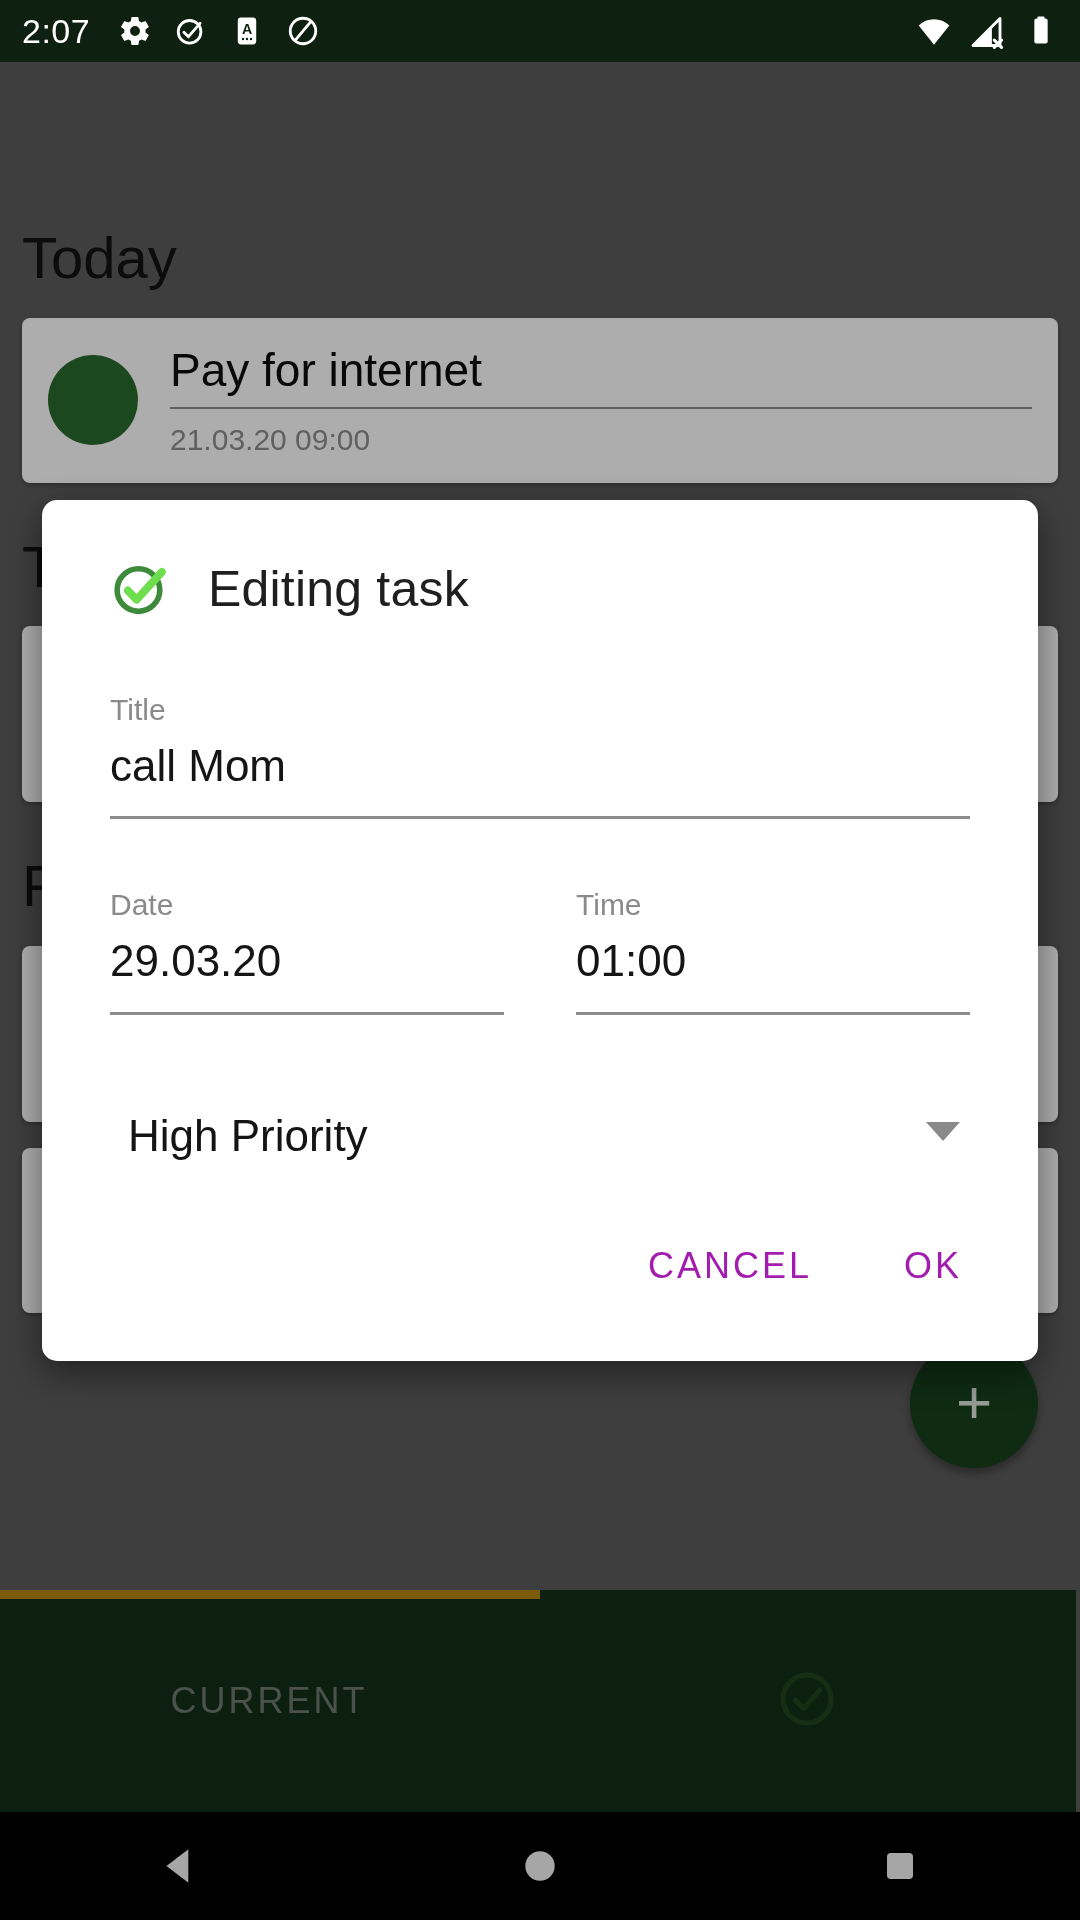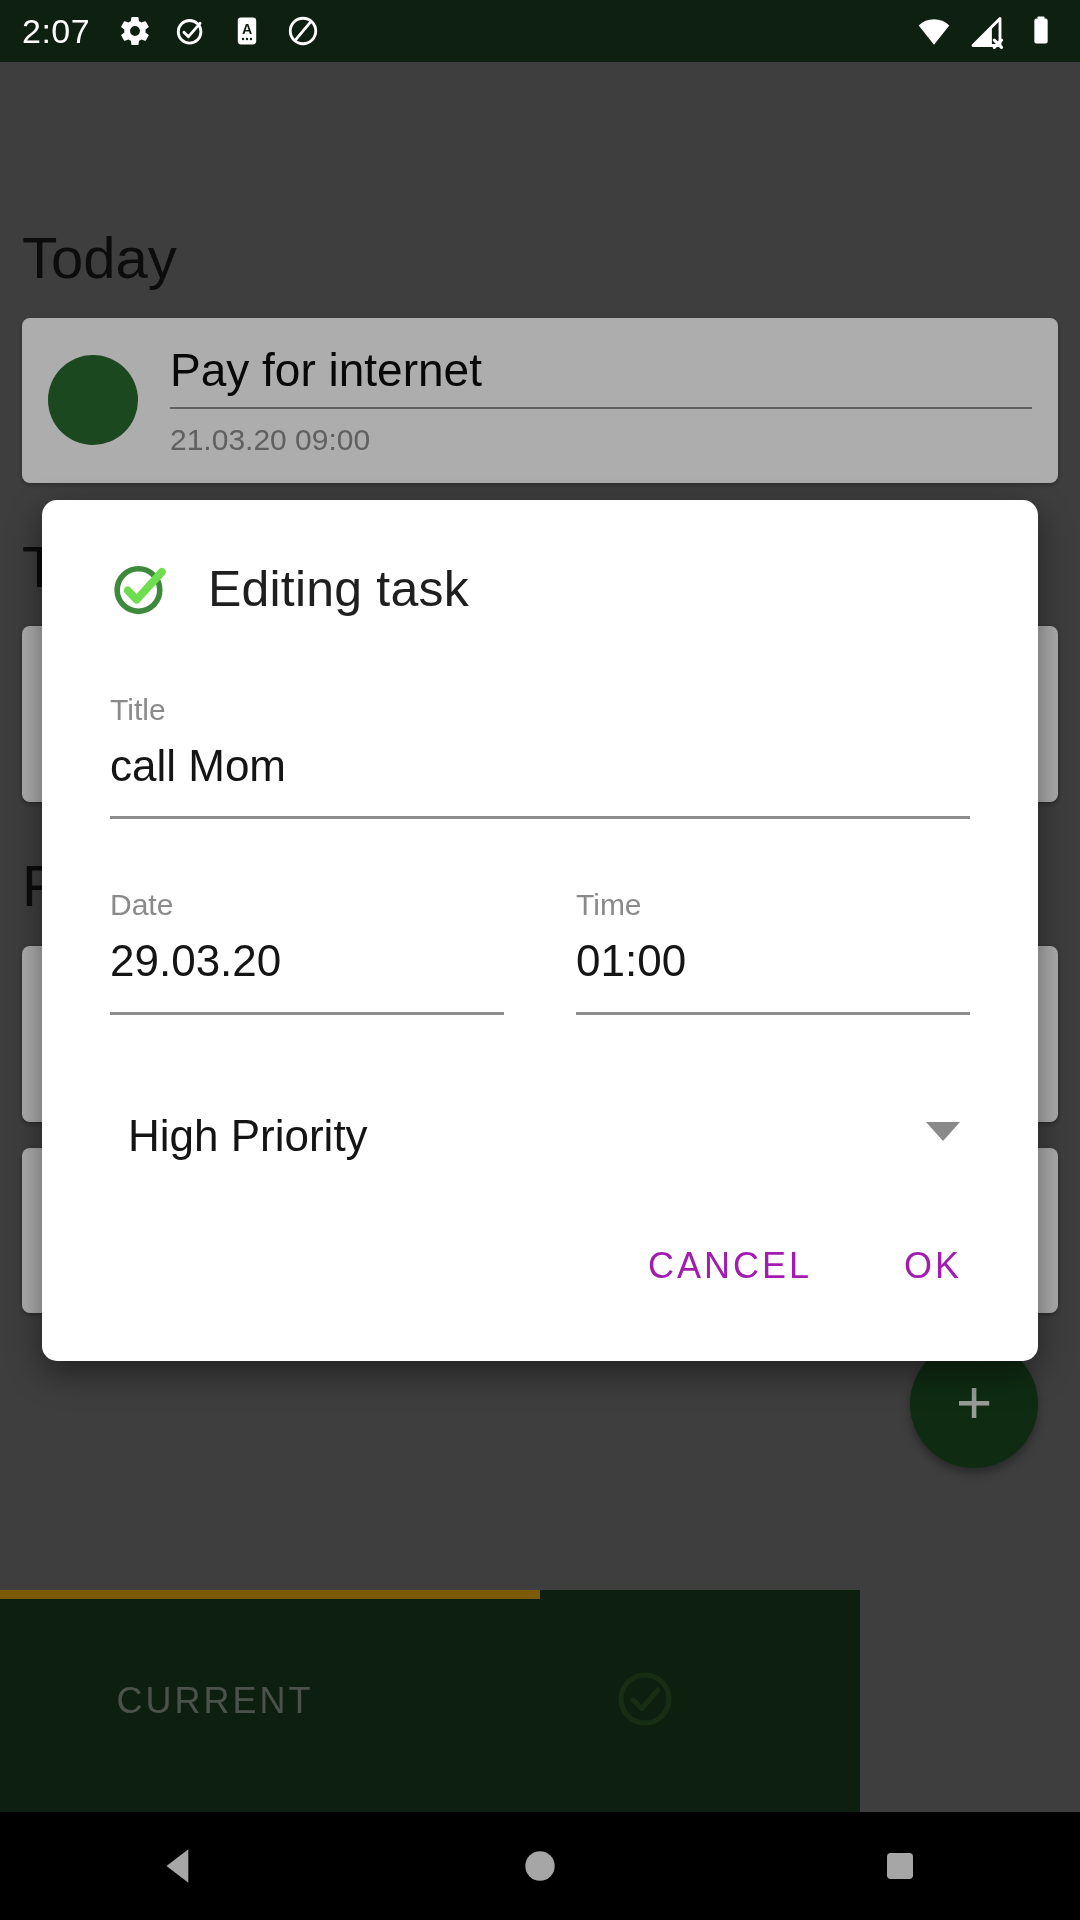--- a/index.html
+++ b/index.html
@@ -60,21 +60,21 @@
   .fab{
     position:absolute; right:42px; bottom:452px; width:128px; height:128px;
     border-radius:50%; background:#17421d; z-index:6;
     display:flex; align-items:center; justify-content:center;
     box-shadow:0 5px 10px rgba(0,0,0,.35);
   }
   .fab .plus{ color:#dfe6df; font-size:62px; font-weight:300; line-height:1; margin-top:-4px; }
 
   
   .tabbar{
-    position:absolute; left:0; bottom:108px; width:860px; height:222px;
+    position:absolute; left:0; bottom:108px; width:1076px; height:222px;
     background:#143018; z-index:6; display:flex; align-items:center;
   }
   .tabbar .indicator{
     position:absolute; top:0; left:0; width:540px; height:9px; background:#b5860b;
   }
   .tab{ flex:1; display:flex; align-items:center; justify-content:center; height:100%; }
   .tab-label{ color:#6f786f; font-size:36px; letter-spacing:3px; }
 
   
   .navbar{

